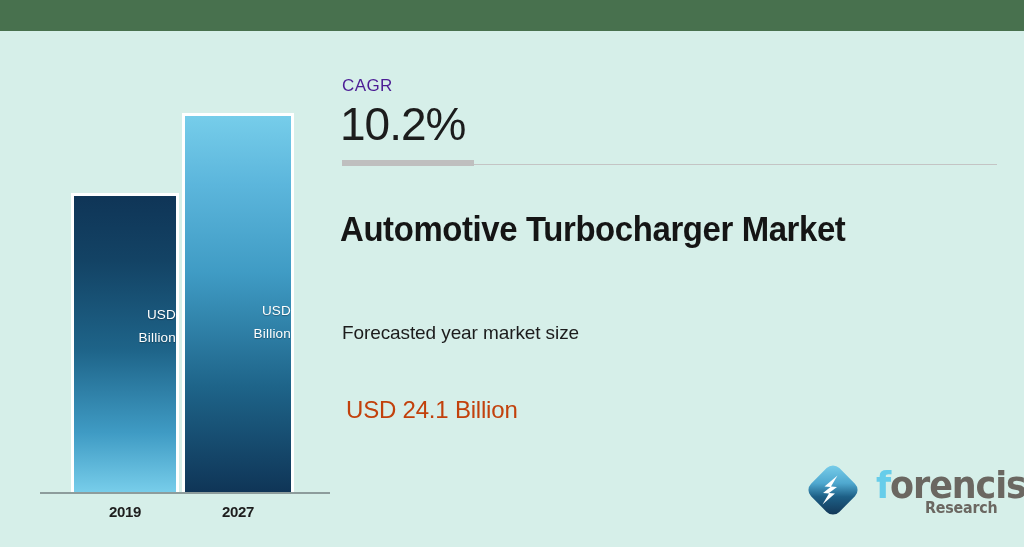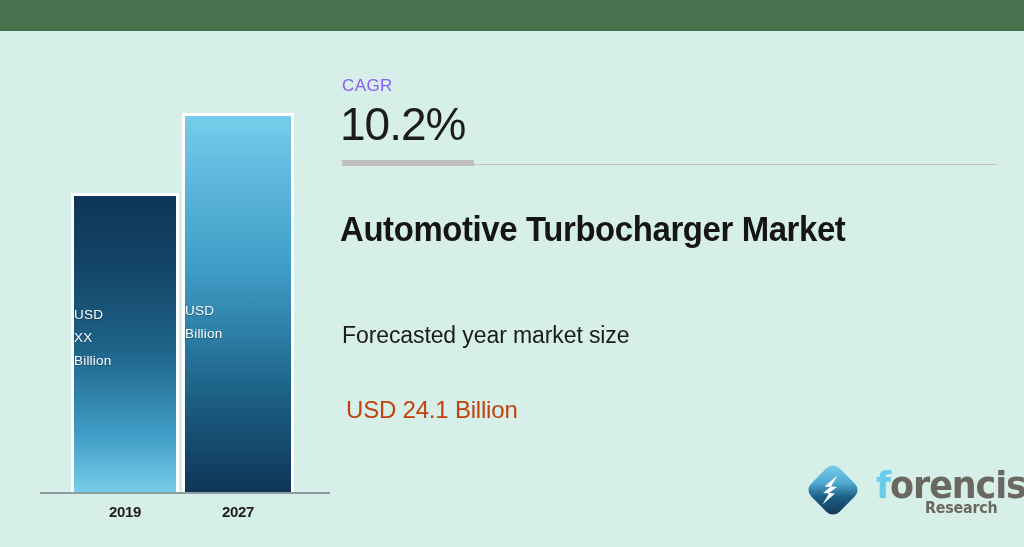--- a/index.html
+++ b/index.html
@@ -68,27 +68,28 @@
     left: 182px;
     width: 112px;
     height: 379px;
     background: linear-gradient(to bottom, #76cdea 0%, #5cb6dc 18%, #3f9bc4 42%, #1e6489 72%, #0f3557 100%);
   }
 
   .bar-label {
     position: absolute;
     left: 0;
     right: 0;
-    text-align: left;
+    text-align: right;
     color: #ffffff;
     font-family: "Liberation Sans", sans-serif;
     font-size: 13.5px;
     line-height: 23px;
     letter-spacing: 0.2px;
     text-shadow: 0 1px 1px rgba(0,0,0,0.30);
+    padding-left: 8px;
   }
   .bar-2019 .bar-label { top: 107px; }
   .bar-2024 .bar-label { top: 183px; }
 
   .axis-line {
     position: absolute;
     left: 40px;
     top: 461px;
     width: 290px;
     height: 2px;
@@ -124,21 +125,21 @@
     width: 684px;
     height: 516px;
   }
 
   .cagr-label {
     position: absolute;
     left: 2px;
     top: 45px;
     font-family: "Liberation Sans", sans-serif;
     font-size: 17px;
-    color: #8b5cf6;
+    color: #4c1d95;
     letter-spacing: 0.4px;
   }
 
   .cagr-value {
     position: absolute;
     left: 0px;
     top: 66px;
     font-family: "Liberation Sans", sans-serif;
     font-size: 46px;
     color: #1c1c1c;
@@ -181,21 +182,21 @@
     white-space: nowrap;
     transform: scaleX(0.94);
     transform-origin: left center;
   }
 
   .forecast-label {
     position: absolute;
     left: 2px;
     top: 291px;
     font-family: "Liberation Sans", sans-serif;
-    font-size: 23px;
+    font-size: 19px;
     color: #1c1c1c;
     letter-spacing: -0.1px;
   }
 
   .forecast-value {
     position: absolute;
     left: 6px;
     top: 365px;
     font-family: "Liberation Sans", sans-serif;
     font-size: 24px;
@@ -263,21 +264,20 @@
 
   <div class="top-band"></div>
 
   <div class="chart-panel">
 
     <div class="bars-area">
 
       <div class="bar bar-2019">
         <div class="bar-label">
           <div>USD</div>
-          <div>XX</div>
           <div>Billion</div>
         </div>
       </div>
 
       <div class="bar bar-2024">
         <div class="bar-label">
           <div>USD</div>
           <div>Billion</div>
         </div>
       </div>

